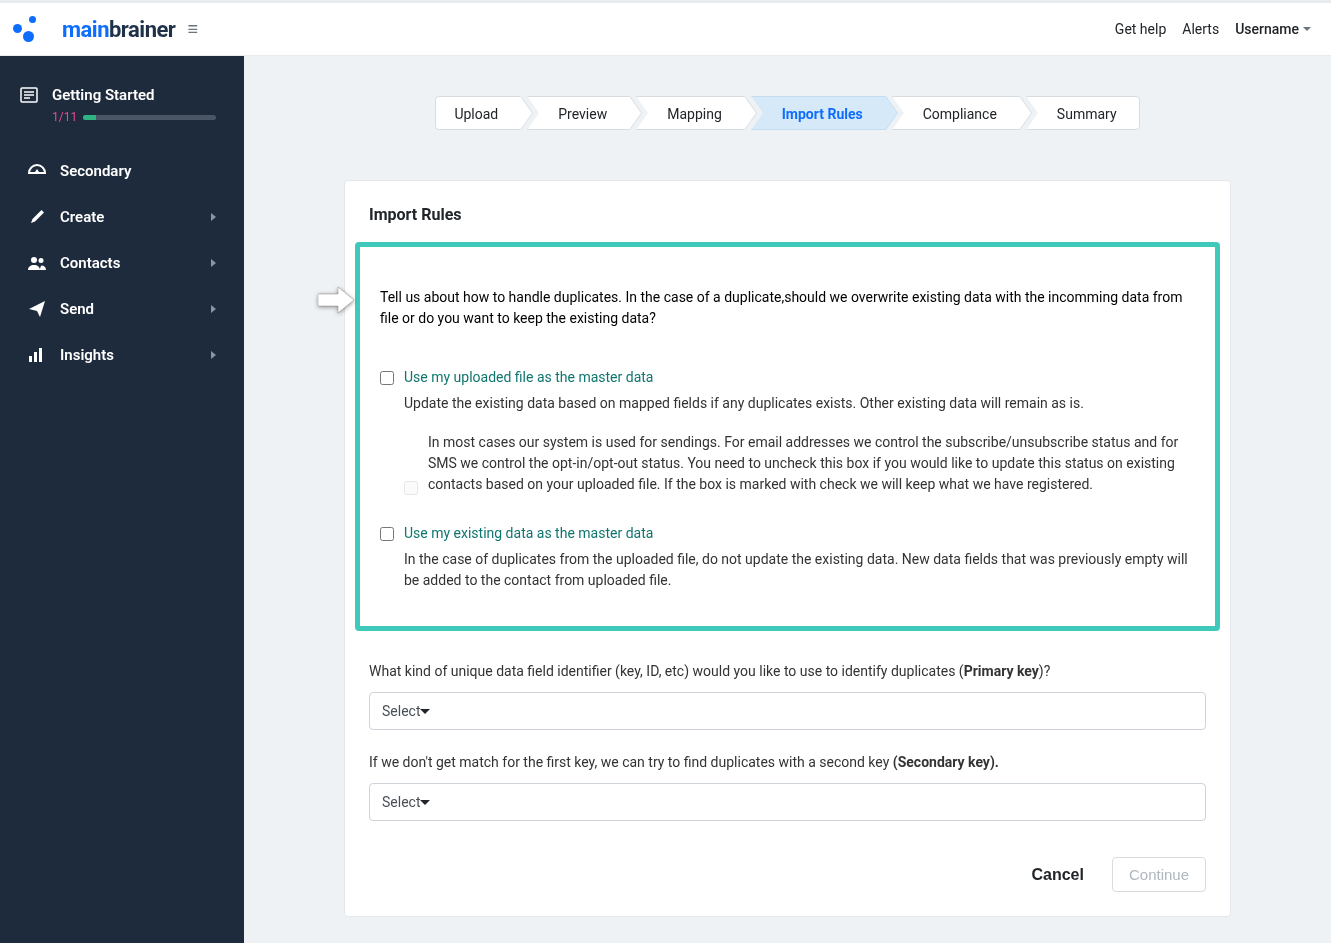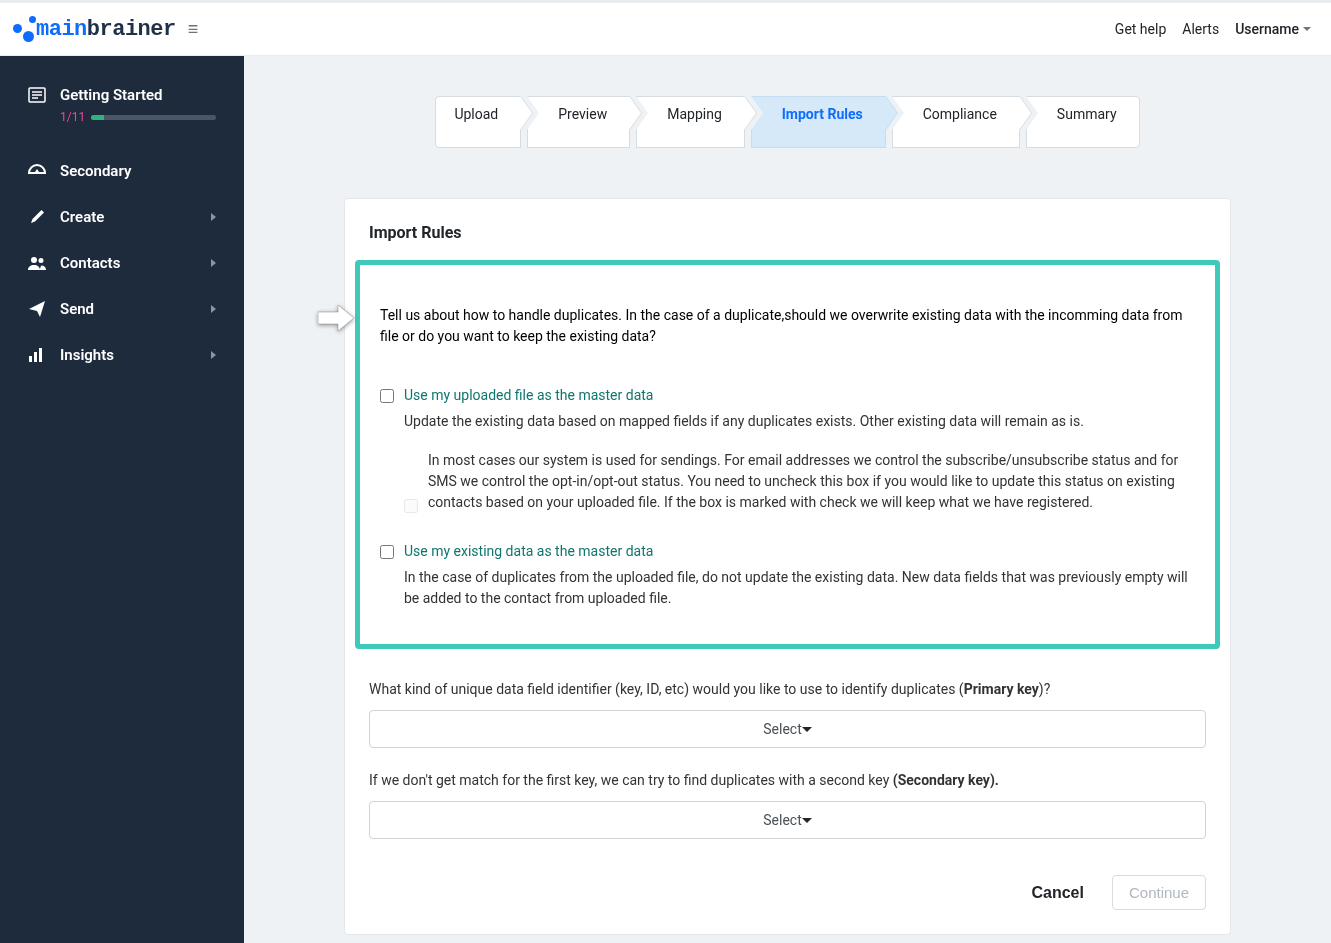--- a/index.html
+++ b/index.html
@@ -12,21 +12,21 @@
     .top-header {
       height: 56px;
       background: #fff;
       border-top: 3px solid #e9ecef;
       border-bottom: 1px solid #e9ecef;
       display: flex;
       align-items: center;
       padding: 0 20px 0 10px;
       position: relative;
     }
-    .logo-wrap { display: flex; align-items: center; gap: 0; font-family: Liberation Mono, monospace; }
+    .logo-wrap { display: flex; align-items: center; gap: 26px; }
     .logo-dots {
       width: 26px; height: 26px; position: relative;
     }
     .logo-dots span {
       position: absolute; background: #0d6efd; border-radius: 50%;
     }
     .logo-dots .d1 { width: 7px; height: 7px; top: 0; right: 0; }
     .logo-dots .d2 { width: 9px; height: 9px; top: 8px; left: 3px; }
     .logo-dots .d3 { width: 11px; height: 11px; bottom: 0; right: 2px; }
     .logo-text {
@@ -52,21 +52,21 @@
     
     .app-body { display: flex; min-height: calc(100vh - 56px); }
     .sidebar {
       width: 244px; background: #1e2b3c; color: #fff;
       padding: 30px 0 20px 0;
       flex-shrink: 0;
     }
     .main { flex: 1; padding: 40px 100px 60px 100px; position: relative; min-width: 0; }
 
     
-    .gs-item { padding: 0 28px 24px 28px; }
+    .gs-item { padding: 0 28px 24px 20px; }
     .gs-row { display: flex; align-items: center; gap: 14px; }
     .gs-icon { width: 18px; display: flex; justify-content: center; }
     .gs-title { font-size: 15px; font-weight: 600; }
     .gs-sub { margin-left: 32px; margin-top: 6px; display: flex; align-items: center; gap: 6px; font-size: 12px; color: #ec4899; }
     .gs-bar {
       flex: 1; height: 5px; background: #4a5666; border-radius: 3px; position: relative; overflow: hidden;
     }
     .gs-bar-fill { position: absolute; left: 0; top: 0; bottom: 0; width: 10%; background: #2fb380; }
 
     .nav-item {
@@ -77,21 +77,21 @@
     .nav-icon { width: 18px; display: flex; justify-content: center; align-items: center; }
     .nav-caret {
       margin-left: auto; width: 0; height: 0;
       border-top: 4px solid transparent; border-bottom: 4px solid transparent;
       border-left: 5px solid #8a96a5;
     }
 
     
     .steps { display: flex; justify-content: center; gap: 6px; margin-bottom: 50px; }
     .step {
-      position: relative; height: 52px; line-height: 34px;
+      position: relative; height: 34px; line-height: 34px;
       padding: 0 22px 0 30px; background: #fff; border: 1px solid #d7dce1;
       font-size: 14px; color: #212529; cursor: pointer;
     }
     .step::before, .step::after {
       content: ""; position: absolute; top: -1px; width: 0; height: 0;
       border-top: 17px solid transparent; border-bottom: 17px solid transparent;
     }
     .step::before {
       left: -1px; border-left: 12px solid #eff2f5;
     }
@@ -143,21 +143,21 @@
       border: 1px solid #ccc; opacity: 0.5;
     }
     .sub-opt-text { font-size: 14px; color: #333; line-height: 1.5; }
 
     
     .field-group { margin-bottom: 22px; padding: 0 4px; }
     .field-label { font-size: 14px; color: #333; margin-bottom: 10px; line-height: 1.5; }
     .field-label strong { font-weight: 700; }
     .select-box {
       width: 100%; height: 38px; border: 1px solid #ced4da; border-radius: 4px;
-      background: #fff; display: flex; align-items: center; justify-content: center;
+      background: #fff; display: flex; align-items: center; justify-content: flex-start;
       padding: 0 12px; cursor: pointer; font-size: 14px; color: #495057;
     }
     .select-box .tri {
       width: 0; height: 0;
       border-left: 5px solid transparent; border-right: 5px solid transparent;
       border-top: 5px solid #212529;
     }
 
     
     .actions { display: flex; justify-content: flex-end; align-items: center; gap: 28px; margin-top: 36px; padding-right: 4px; }

